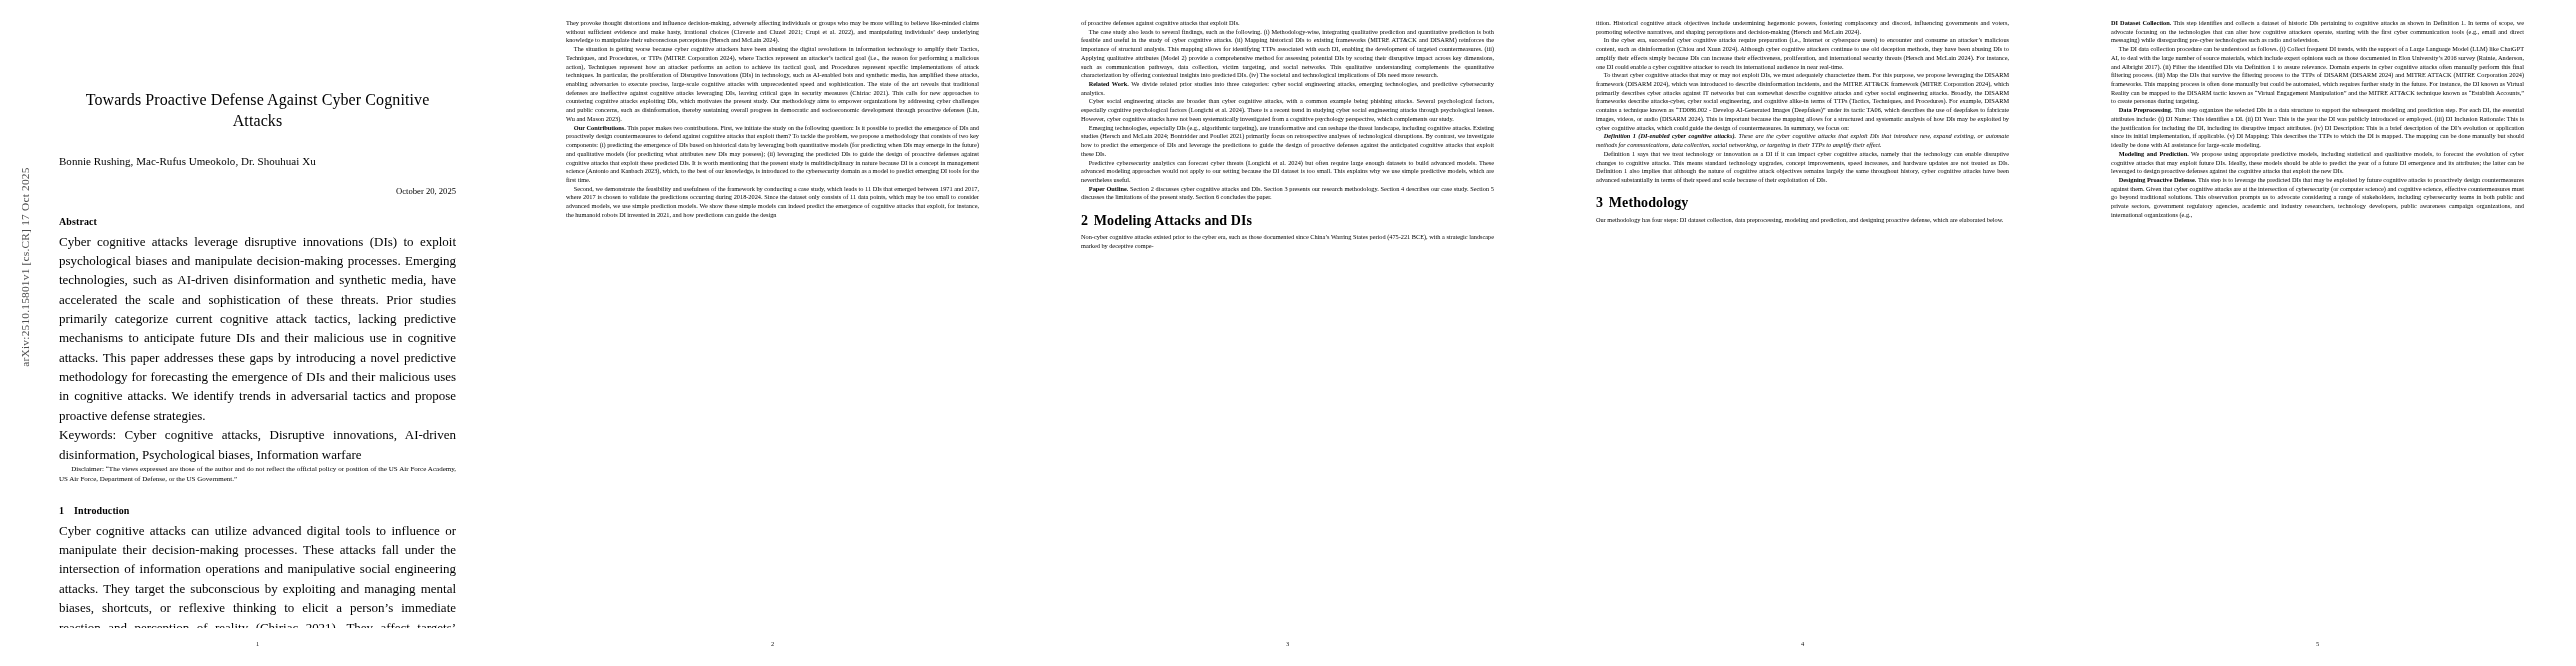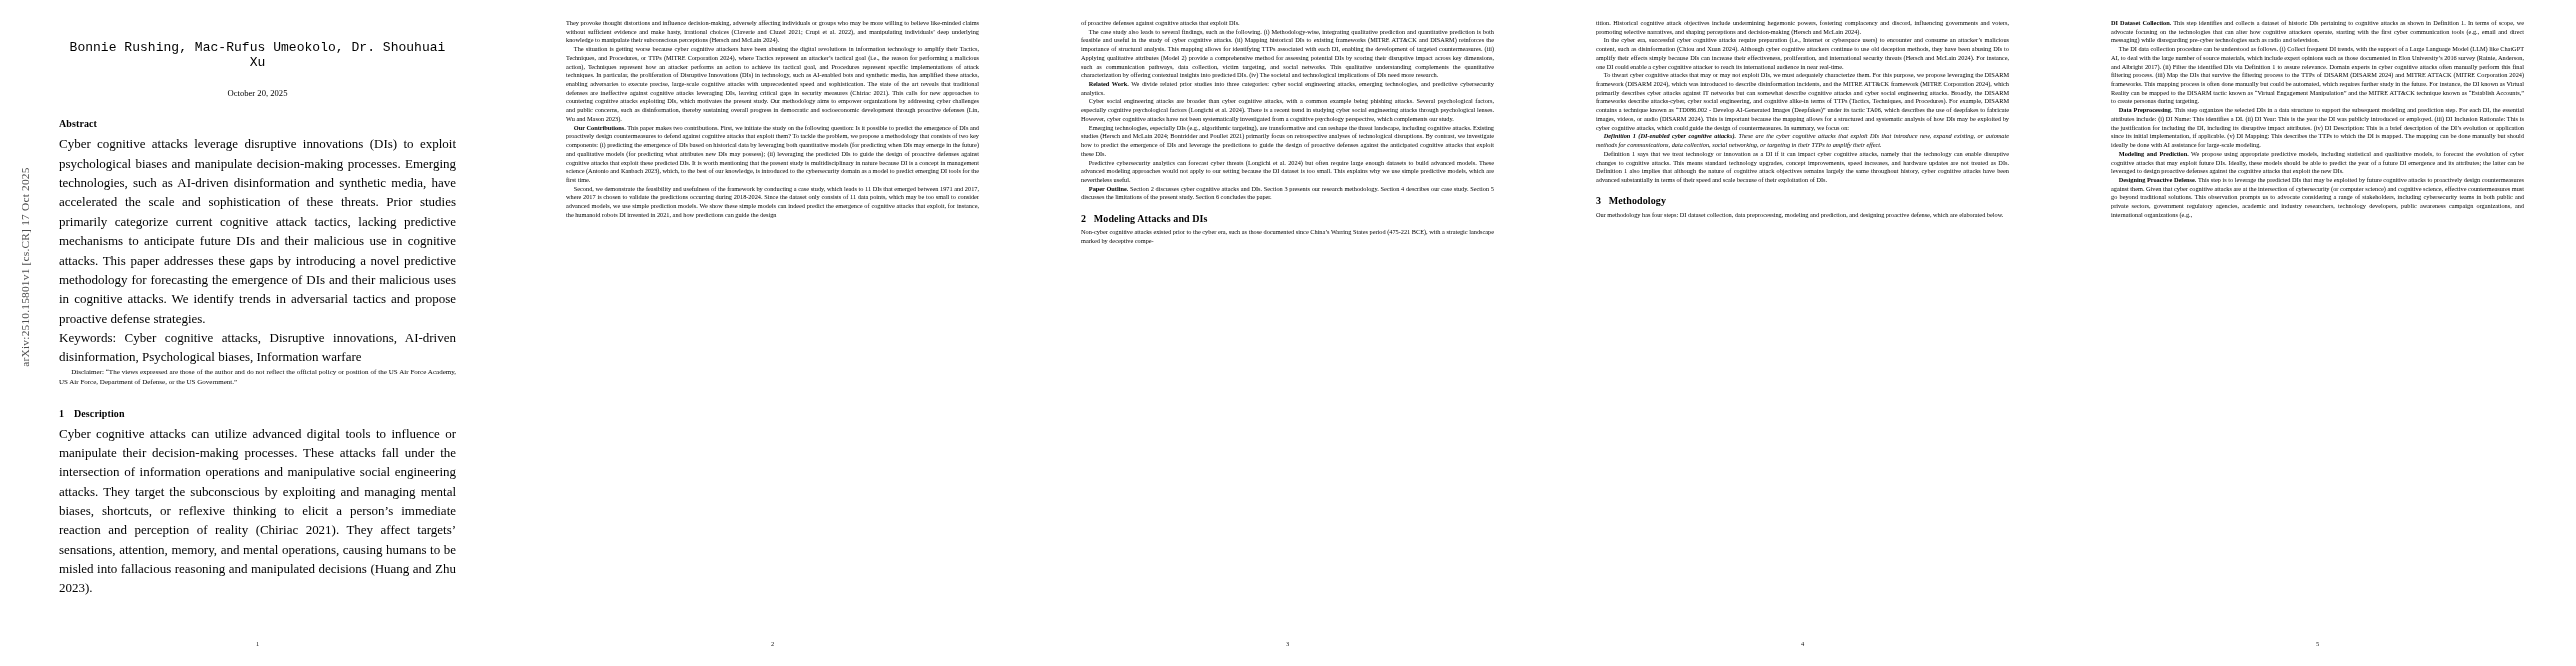--- a/index.html
+++ b/index.html
@@ -62,29 +62,28 @@
   
   .title {
     font-size: 16px;
     line-height: 1.32;
     text-align: center;
     margin: 73px 12.2px 0 12.2px;
     font-weight: normal;
     letter-spacing: 0.1px;
   }
   .authors {
-    font-size: 13px;
-    text-align: center;
+    font-size: 11px;
+    text-align: left;
     margin-top: 24.5px;
     letter-spacing: 0.03px;
-    font-family: Liberation Mono, monospace;
   }
   .pubdate {
     font-size: 8.6px;
-    text-align: center;
+    text-align: right;
     margin-top: 18.3px;
   }
 
   .sec-h1 {
     font-size: 10px;
     font-weight: bold;
     margin: 20px 0 5px 0;
     letter-spacing: 0.1px;
   }
   .sec-h1.numbered {
@@ -129,21 +128,21 @@
     top: 19px;
     bottom: 39px;
     overflow: hidden;
   }
   .col-body p.para {
     font-size: 6.3px;
     line-height: 1.385;
   }
   .col-body p.para.indent { text-indent: 7.8px; }
   .col-body .sec-h1 {
-    font-size: 10px;
+    font-size: 14px;
     margin: 10.6px 0 4.4px 0;
   }
   .col-body .sec-h1 .num { min-width: 12.8px; }
 
   .runhead { font-weight: bold; }
   .ital { font-style: italic; }
 
   .pagenum {
     position: absolute;
     bottom: 20px;
@@ -159,30 +158,31 @@
 </style>
 </head>
 <body>
 
 <div id="paper-strip">
 
   <div class="page">
     <div id="arxiv-stamp">arXiv:2510.15801v1  [cs.CR]  17 Oct 2025</div>
 
     <div class="page-body">
+      <h1 class="title">Towards Proactive Defense Against Cyber Cognitive Attacks</h1>
       <div class="authors">Bonnie Rushing, Mac-Rufus Umeokolo, Dr. Shouhuai Xu</div>
       <div class="pubdate">October 20, 2025</div>
 
       <h2 class="sec-h1">Abstract</h2>
       <p class="para">Cyber cognitive attacks leverage disruptive innovations (DIs) to exploit psychological biases and manipulate decision-making processes. Emerging technologies, such as AI-driven disinformation and synthetic media, have accelerated the scale and sophistication of these threats. Prior studies primarily categorize current cognitive attack tactics, lacking predictive mechanisms to anticipate future DIs and their malicious use in cognitive attacks. This paper addresses these gaps by introducing a novel predictive methodology for forecasting the emergence of DIs and their malicious uses in cognitive attacks. We identify trends in adversarial tactics and propose proactive defense strategies.</p>
       <p class="kw">Keywords: Cyber cognitive attacks, Disruptive innovations, AI-driven disinformation, Psychological biases, Information warfare</p>
       <p class="disclaimer">Disclaimer: “The views expressed are those of the author and do not reflect the official policy or position of the US Air Force Academy, US Air Force, Department of Defense, or the US Government.”</p>
 
       <h2 class="sec-h1 numbered">
-        <span class="num">1</span><span>Description</span>
+        <span class="num">1</span><span>Introduction</span>
       </h2>
       <p class="para">Cyber cognitive attacks can utilize advanced digital tools to influence or manipulate their decision-making processes. These attacks fall under the intersection of information operations and manipulative social engineering attacks. They target the subconscious by exploiting and managing mental biases, shortcuts, or reflexive thinking to elicit a person’s immediate reaction and perception of reality (Chiriac 2021). They affect targets’ sensations, attention, memory, and mental operations, causing humans to be misled into fallacious reasoning and manipulated decisions (Huang and Zhu 2023).</p>
     </div>
 
     <div class="pagenum">1</div>
   </div>
 
   <div class="page">
     <div class="col-body">
       <p class="para">They provoke thought distortions and influence decision-making, adversely affecting individuals or groups who may be more willing to believe like-minded claims without sufficient evidence and make hasty, irrational choices (Claverie and Cluzel 2021; Crupi et al. 2022), and manipulating individuals’ deep underlying knowledge to manipulate their subconscious perceptions (Hersch and McLain 2024).</p>

